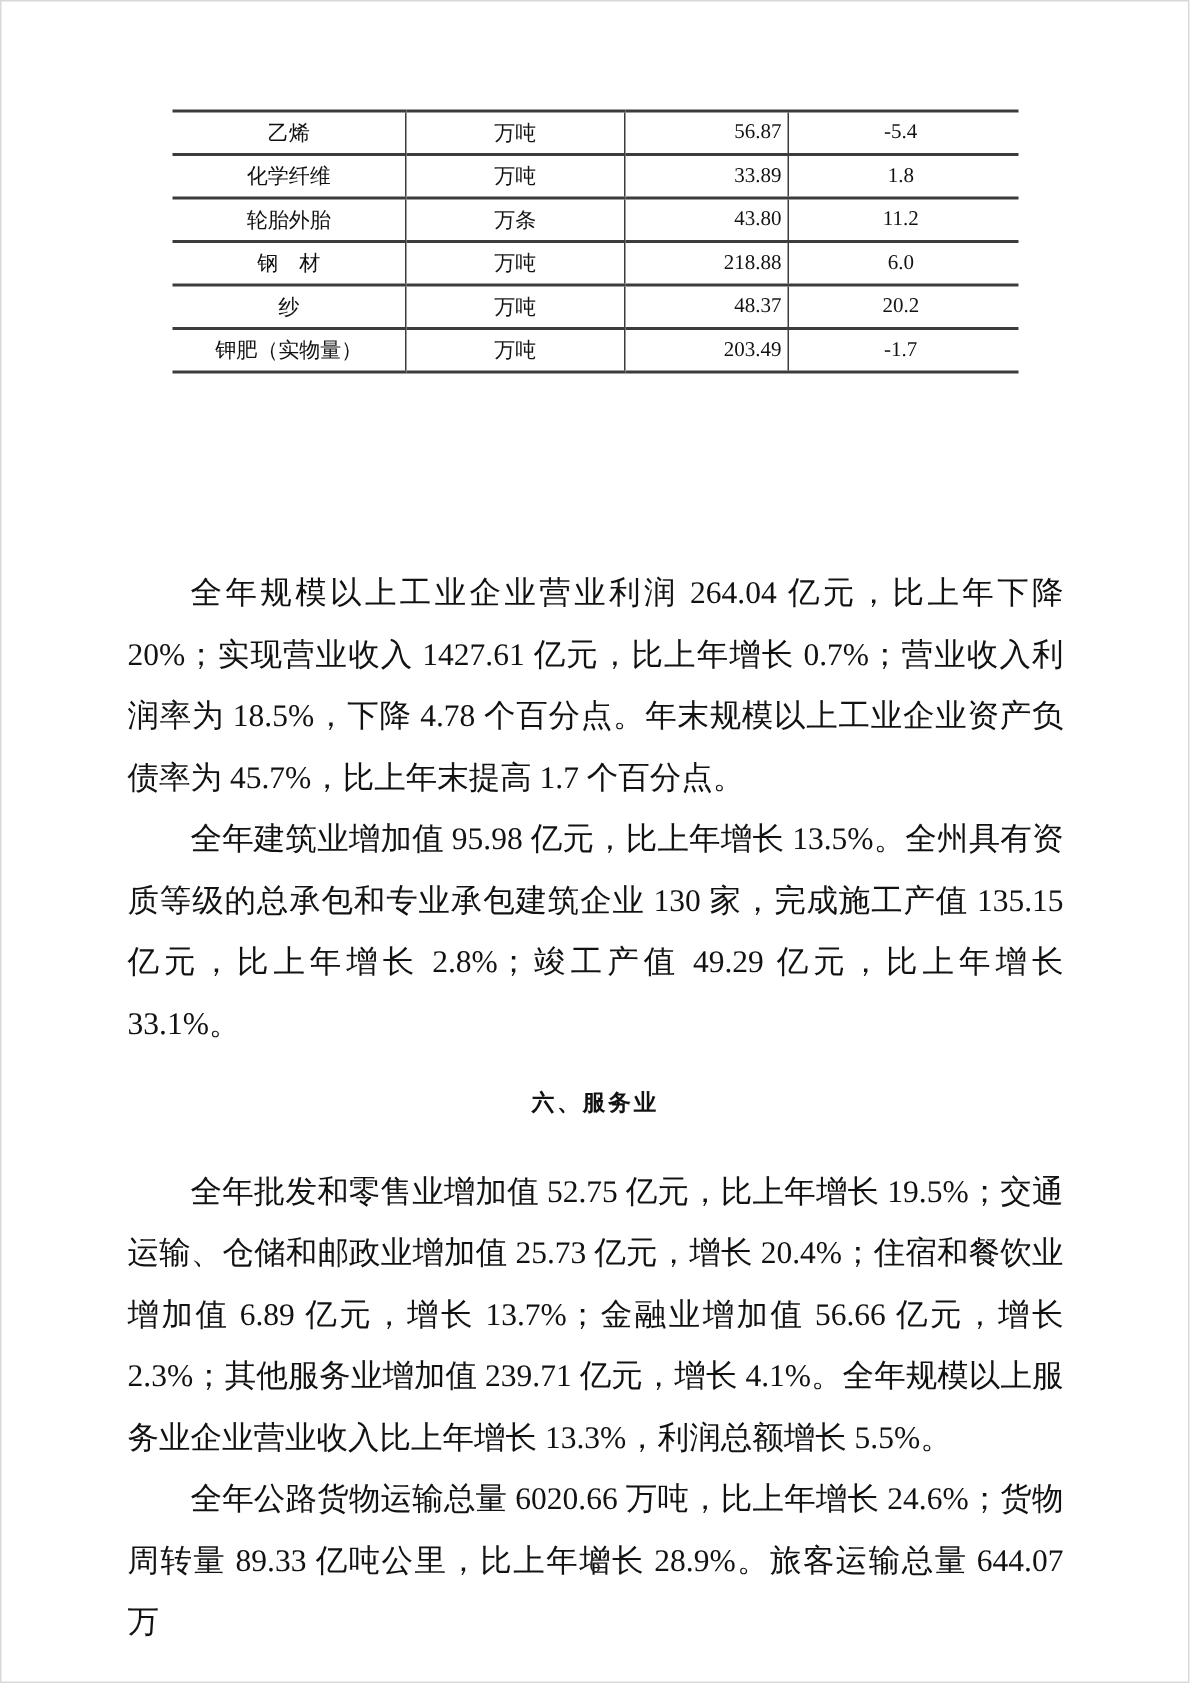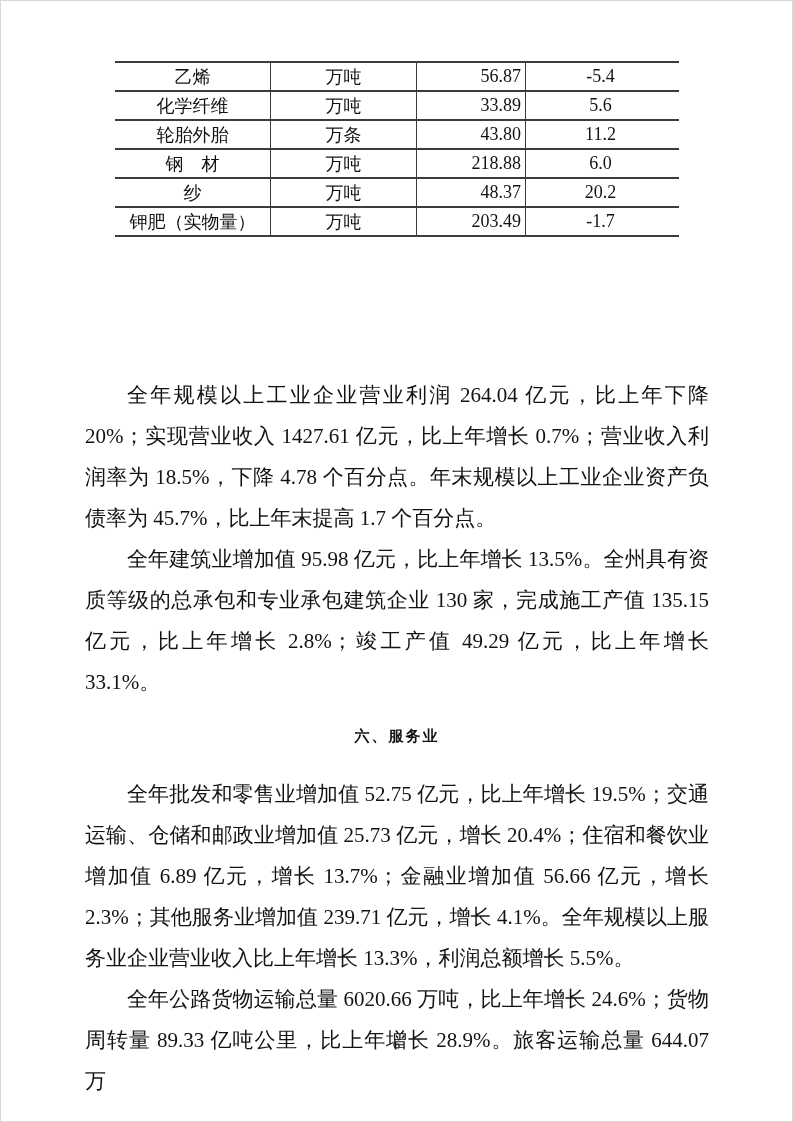--- a/index.html
+++ b/index.html
@@ -10,25 +10,25 @@
     background:#ffffff;
     box-sizing:border-box;
     border:1px solid #d8d8d8;
     overflow:hidden;
     font-family:"Liberation Serif","DejaVu Serif",serif;
     color:#121212;
   }
 
   
   .stats-table {
-    position:absolute; left:114px; top:60px;
+    position:absolute; left:114px; top:72px;
     width:564px;
     border-collapse:collapse;
     table-layout:fixed;
-    font-size:18px;
+    font-size:14px;
   }
   .stats-table td {
     height:27px;
     padding:0;
     border-bottom:2px solid #3c3c3c;
     vertical-align:middle;
     white-space:nowrap;
     overflow:hidden;
   }
   .stats-table tr:first-child td { border-top:2px solid #3c3c3c; }
@@ -76,21 +76,21 @@
       <tr>
         <td class="c-name">乙烯</td>
         <td class="c-unit">万吨</td>
         <td class="c-value">56.87</td>
         <td class="c-growth">-5.4</td>
       </tr>
       <tr>
         <td class="c-name">化学纤维</td>
         <td class="c-unit">万吨</td>
         <td class="c-value">33.89</td>
-        <td class="c-growth">5.6</td>
+        <td class="c-growth">1.8</td>
       </tr>
       <tr>
         <td class="c-name">轮胎外胎</td>
         <td class="c-unit">万条</td>
         <td class="c-value">43.80</td>
         <td class="c-growth">11.2</td>
       </tr>
       <tr>
         <td class="c-name">钢　材</td>
         <td class="c-unit">万吨</td>

